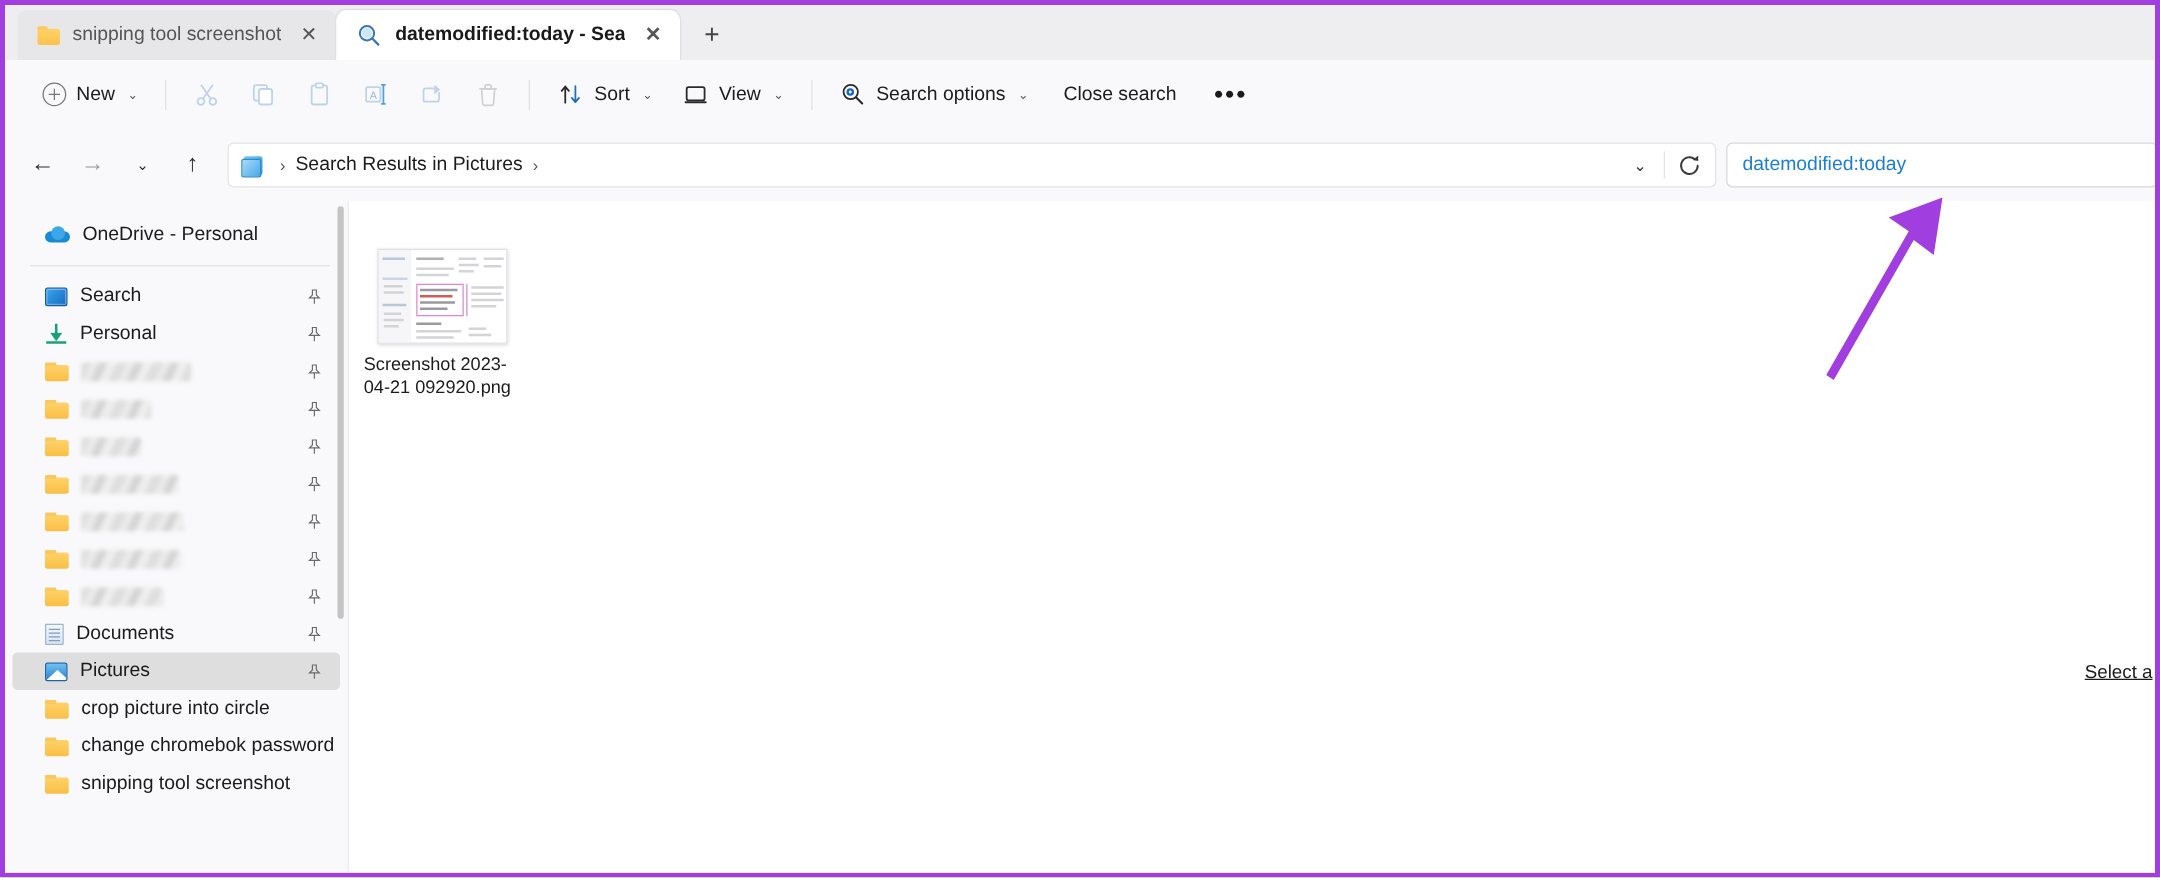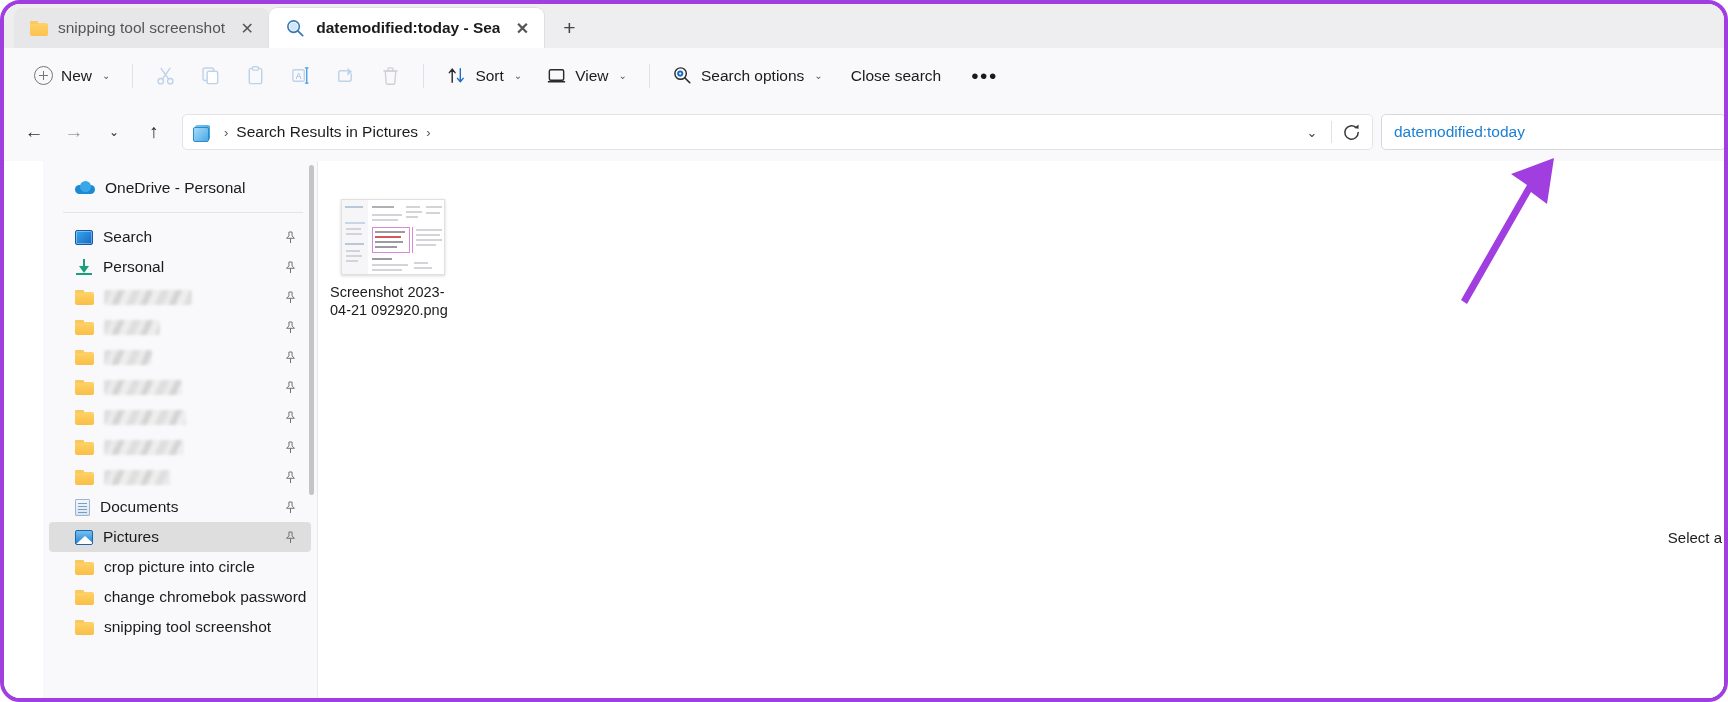--- a/index.html
+++ b/index.html
@@ -11,21 +11,20 @@
   }
   #app {
     position: relative;
     width: 1728px; height: 702px;
     background: #ffffff;
     border-left: 4px solid #a13ee0;
     border-right: 4px solid #a13ee0;
     border-top: 4px solid #a13ee0;
     border-bottom: 4px solid #a13ee0;
     overflow: hidden;
-    border-radius: 20px;
   }
   
   .tabstrip {
     position: absolute; left: 0; top: 0;
     width: 1728px; height: 44px;
     background: #eeeef1;
     display: flex; align-items: flex-end;
     padding-left: 10px;
   }
   .tab {
@@ -142,21 +141,21 @@
     display: flex; align-items: center; padding: 0 12px; flex: none;
   }
   .searchtext { font-size: 15.5px; color: #1b7fd4; white-space: nowrap; }
   
   .body {
     position: absolute; left: 0; top: 157px;
     width: 1728px; height: 541px; display: flex; background: #ffffff;
   }
   .sidebar {
     width: 274px; height: 541px; background: #f9f9fb;
-    position: relative; flex: none; padding-top: 12px; overflow: hidden; margin-left: 39px;
+    position: relative; flex: none; padding-top: 12px; overflow: hidden;
   }
   .sb-item {
     height: 30px; display: flex; align-items: center;
     margin: 0 6px; padding-left: 26px; border-radius: 4px;
     font-size: 15.5px; color: #1b1b1b; position: relative;
   }
   .sb-item.selected { background: #dededf; }
   .sb-label { margin-left: 10px; white-space: nowrap; }
   .sb-label.redacted {
     height: 15px; border-radius: 2px;
@@ -253,21 +252,21 @@
   .thumb .t-side { position:absolute; left:0; top:0; width:26px; height:76px; background:#f6f6f8; }
   .thumb .t-line { position:absolute; background:#d4d4d8; height:2px; }
   .thumb .t-pink { position:absolute; border:1.4px solid #d98ad4; }
   .thumb .t-blk { position:absolute; background:#9a9aa0; height:2px; }
   .file-name {
     font-size: 14.5px; color: #1b1b1b; line-height: 18px;
     word-break: break-word;
   }
   .status-right {
     position: absolute; right: 10px; top: 368px;
-    font-size: 15px; color: #1b1b1b; white-space: nowrap;
+    font-size: 15px; color: #1b1b1b; white-space: nowrap; text-decoration: underline;
   }
   
   .arrow { position: absolute; left: 1455px; top: 148px; pointer-events: none; }
 </style>
 </head>
 <body>
 
 <div id="app">
 
   <div class="tabstrip">

